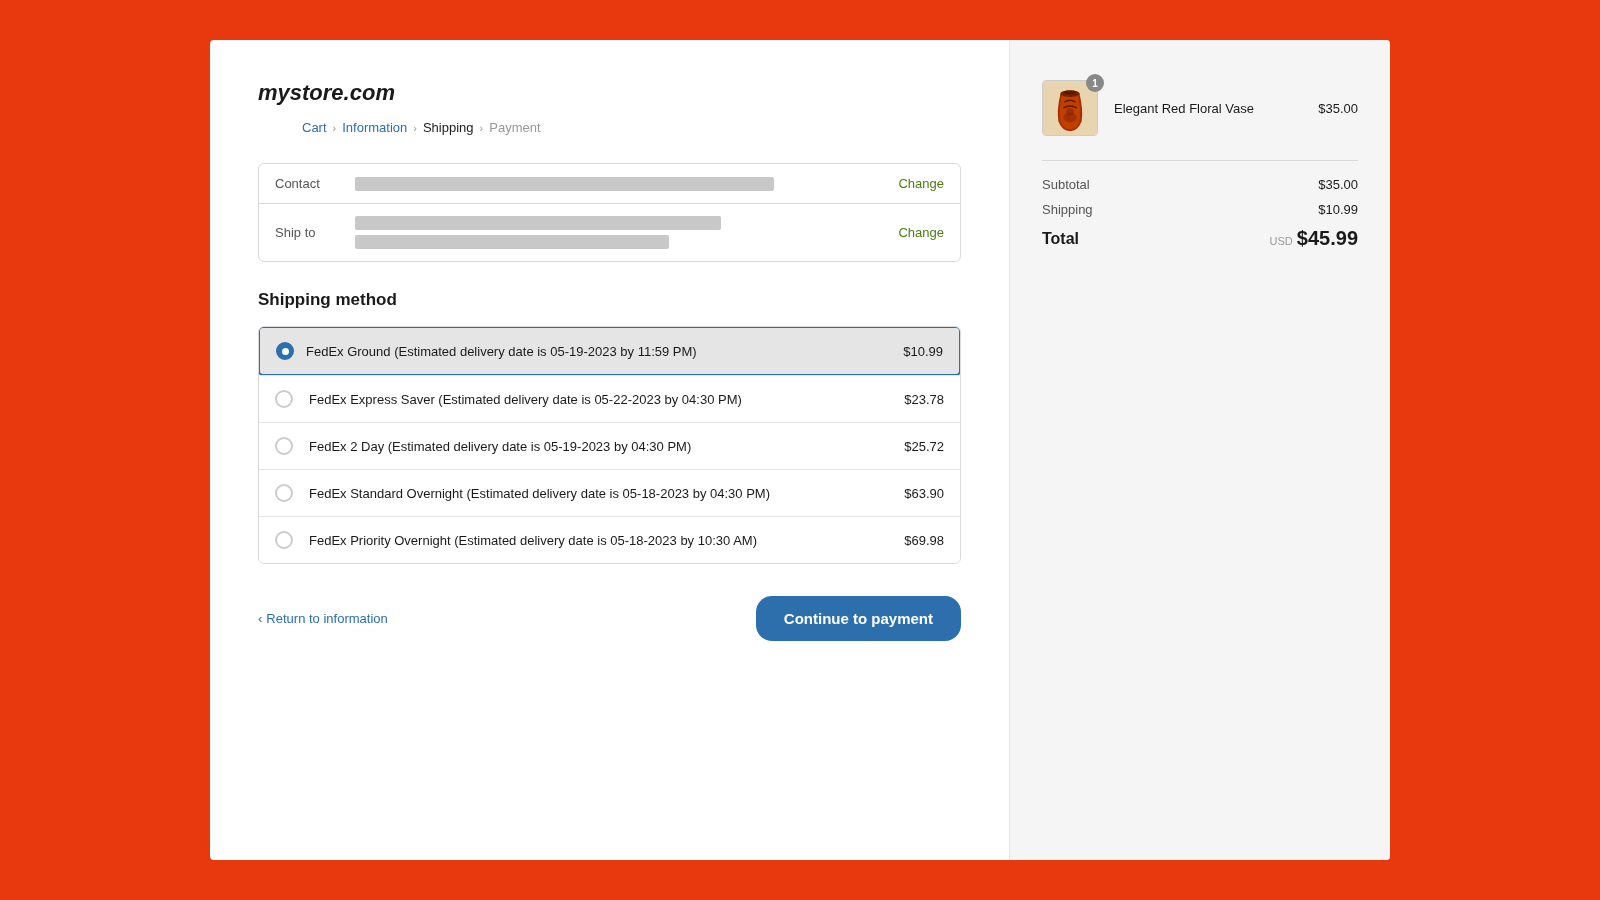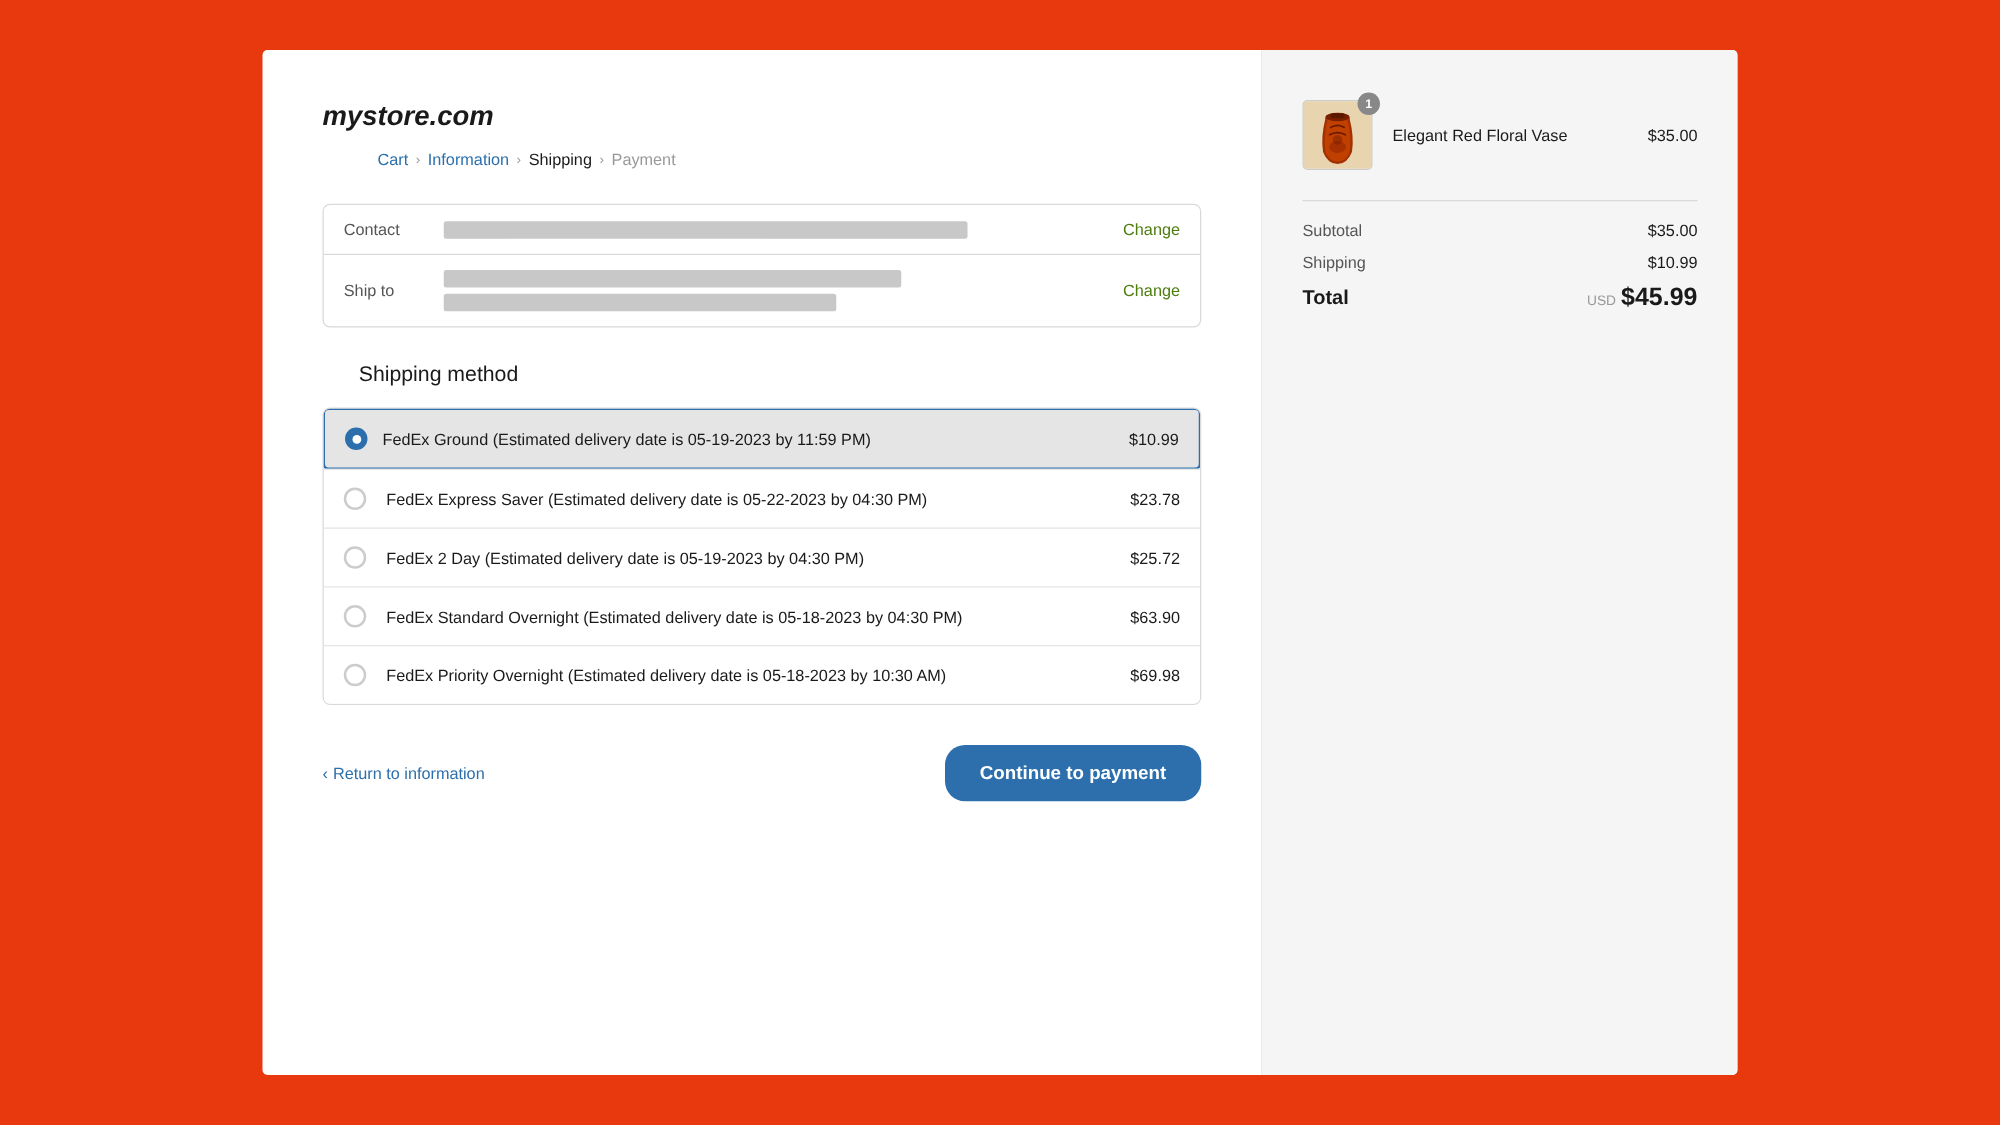--- a/index.html
+++ b/index.html
@@ -97,24 +97,23 @@
     .gray-bar.narrow { width: 60%; }
     .change-link {
       color: #4d7c0f;
       font-size: 13px;
       text-decoration: none;
       cursor: pointer;
       flex-shrink: 0;
     }
     .section-title {
       font-size: 17px;
-      font-weight: 400;
+      font-weight: 700;
       color: #1a1a1a;
       margin-bottom: 16px;
-      margin-left: 29px;
     }
     .shipping-options {
       border: 1px solid #d9d9d9;
       border-radius: 6px;
       overflow: hidden;
       margin-bottom: 32px;
     }
     .shipping-option {
       display: flex;
       align-items: center;

